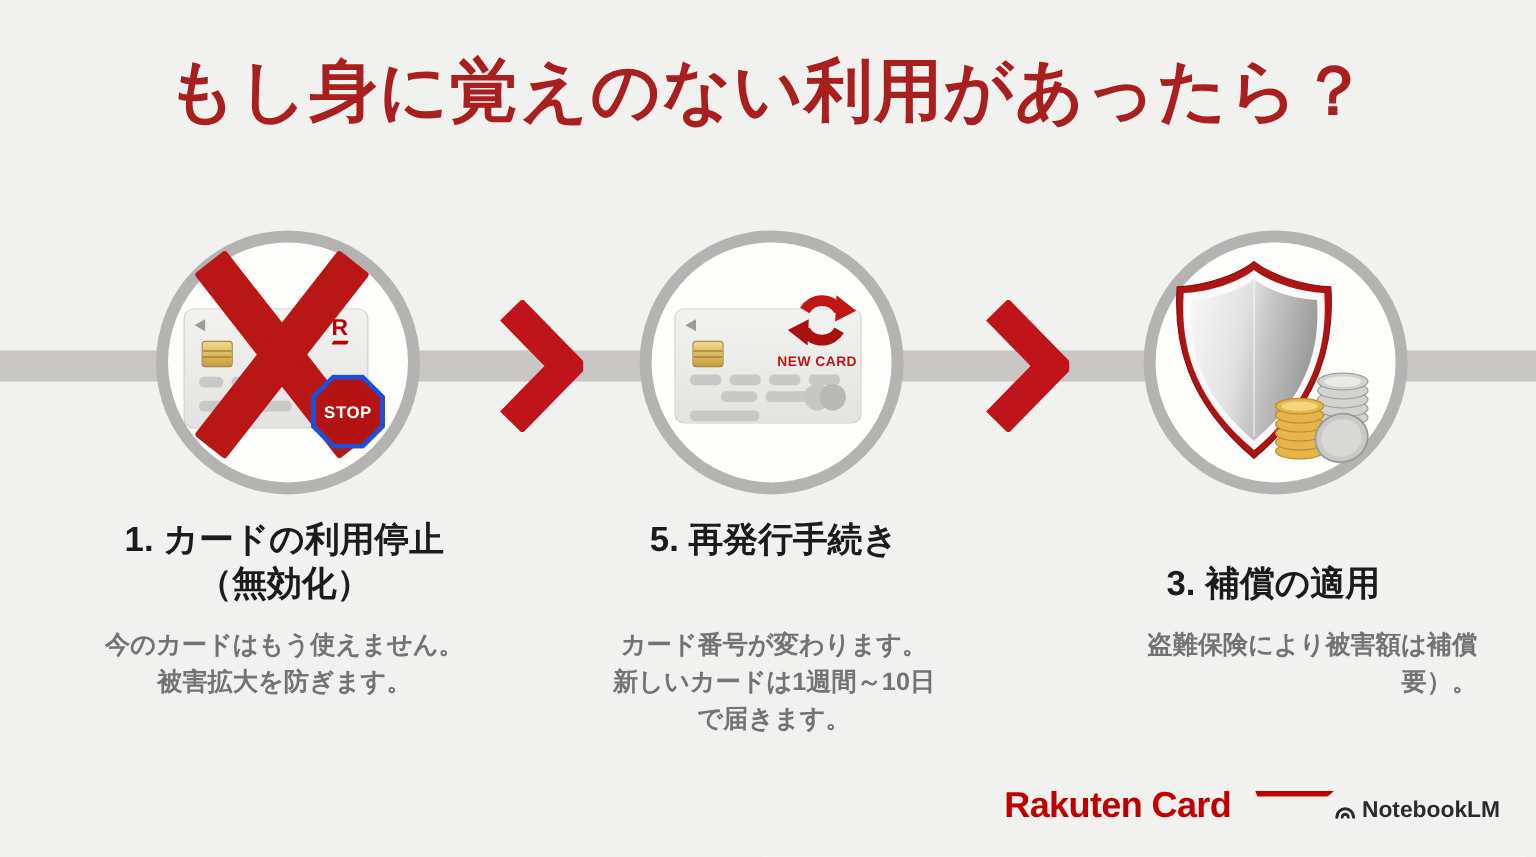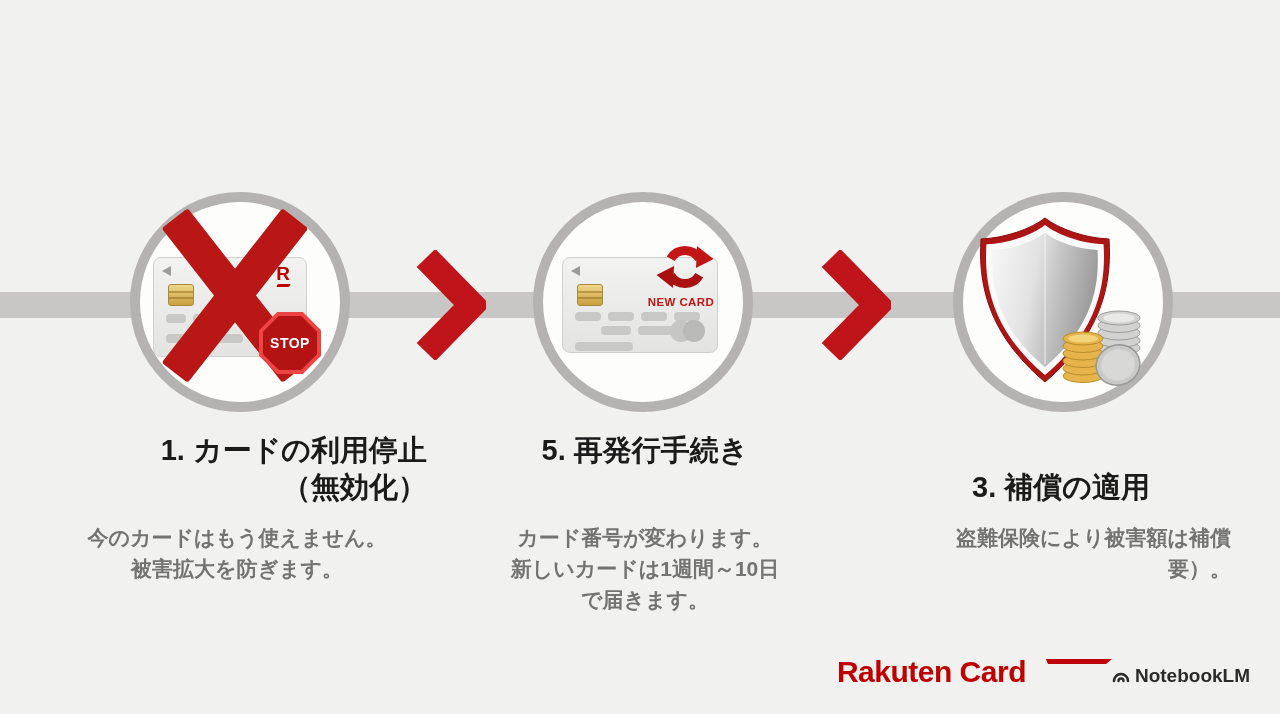--- a/index.html
+++ b/index.html
@@ -77,21 +77,21 @@
   
   .xbar {
     position:absolute; left:-3px; top:77px; width:196px; height:33px;
     background:#b91616; border-radius:3px;
   }
   .xbar.a { transform:rotate(52deg); }
   .xbar.b { transform:rotate(-52deg); }
 
   .stop-outer {
     position:absolute; left:119px; top:110px; width:62px; height:62px;
-    background:#ef4444;
+    background:#1d4ed8;
     clip-path:polygon(29.3% 0%,70.7% 0%,100% 29.3%,100% 70.7%,70.7% 100%,29.3% 100%,0% 70.7%,0% 29.3%);
   }
   .stop-inner {
     position:absolute; inset:4px; background:#b31313;
     clip-path:polygon(29.3% 0%,70.7% 0%,100% 29.3%,100% 70.7%,70.7% 100%,29.3% 100%,0% 70.7%,0% 29.3%);
     display:flex; align-items:center; justify-content:center;
     color:#ffffff; font-size:14px; font-weight:800; letter-spacing:.5px;
   }
 
   
@@ -108,21 +108,21 @@
   
   .step-title {
     position:absolute; text-align:center; color:#1b1b1b;
     font-size:29px; font-weight:800; line-height:37px;
   }
   .step-desc {
     position:absolute; text-align:center; color:#737373;
     font-size:21px; font-weight:700; line-height:31px;
   }
   .step-title div, .step-desc div { white-space:nowrap; }
-  #title1 { left:47px;  top:432px; width:380px;text-align:right; }
+  #title1 { left:47px;  top:432px; width:380px; }
   #title2 { left:455px; top:432px; width:380px; }
   #title3 { left:871px; top:469px; width:380px; }
   #desc1  { left:47px;  top:522px; width:380px; }
   #desc2  { left:455px; top:522px; width:380px; }
   #desc3  { left:891px; top:522px; width:340px; text-align:right; }
 
   
   .branding {
     position:absolute; right:30px; top:657px;
     display:flex; align-items:flex-end;
@@ -139,20 +139,21 @@
   .nb-row {
     display:flex; align-items:center; gap:5px;
     font-size:19px; font-weight:700; color:#2b2b2b; white-space:nowrap;
   }
 </style>
 </head>
 <body>
 
 <div class="canvas">
 
+  <h1 class="title">もし身に覚えのない利用があったら？</h1>
 
   <div class="timeline-line"></div>
 
   <div class="circle" id="circle1">
     <div class="card card1">
       <div class="corner-tri"></div>
       <div class="chip"></div>
       <div class="r-logo">R</div>
       <div class="stripes" style="left:12px; top:56px;">
         <span style="width:20px"></span>

